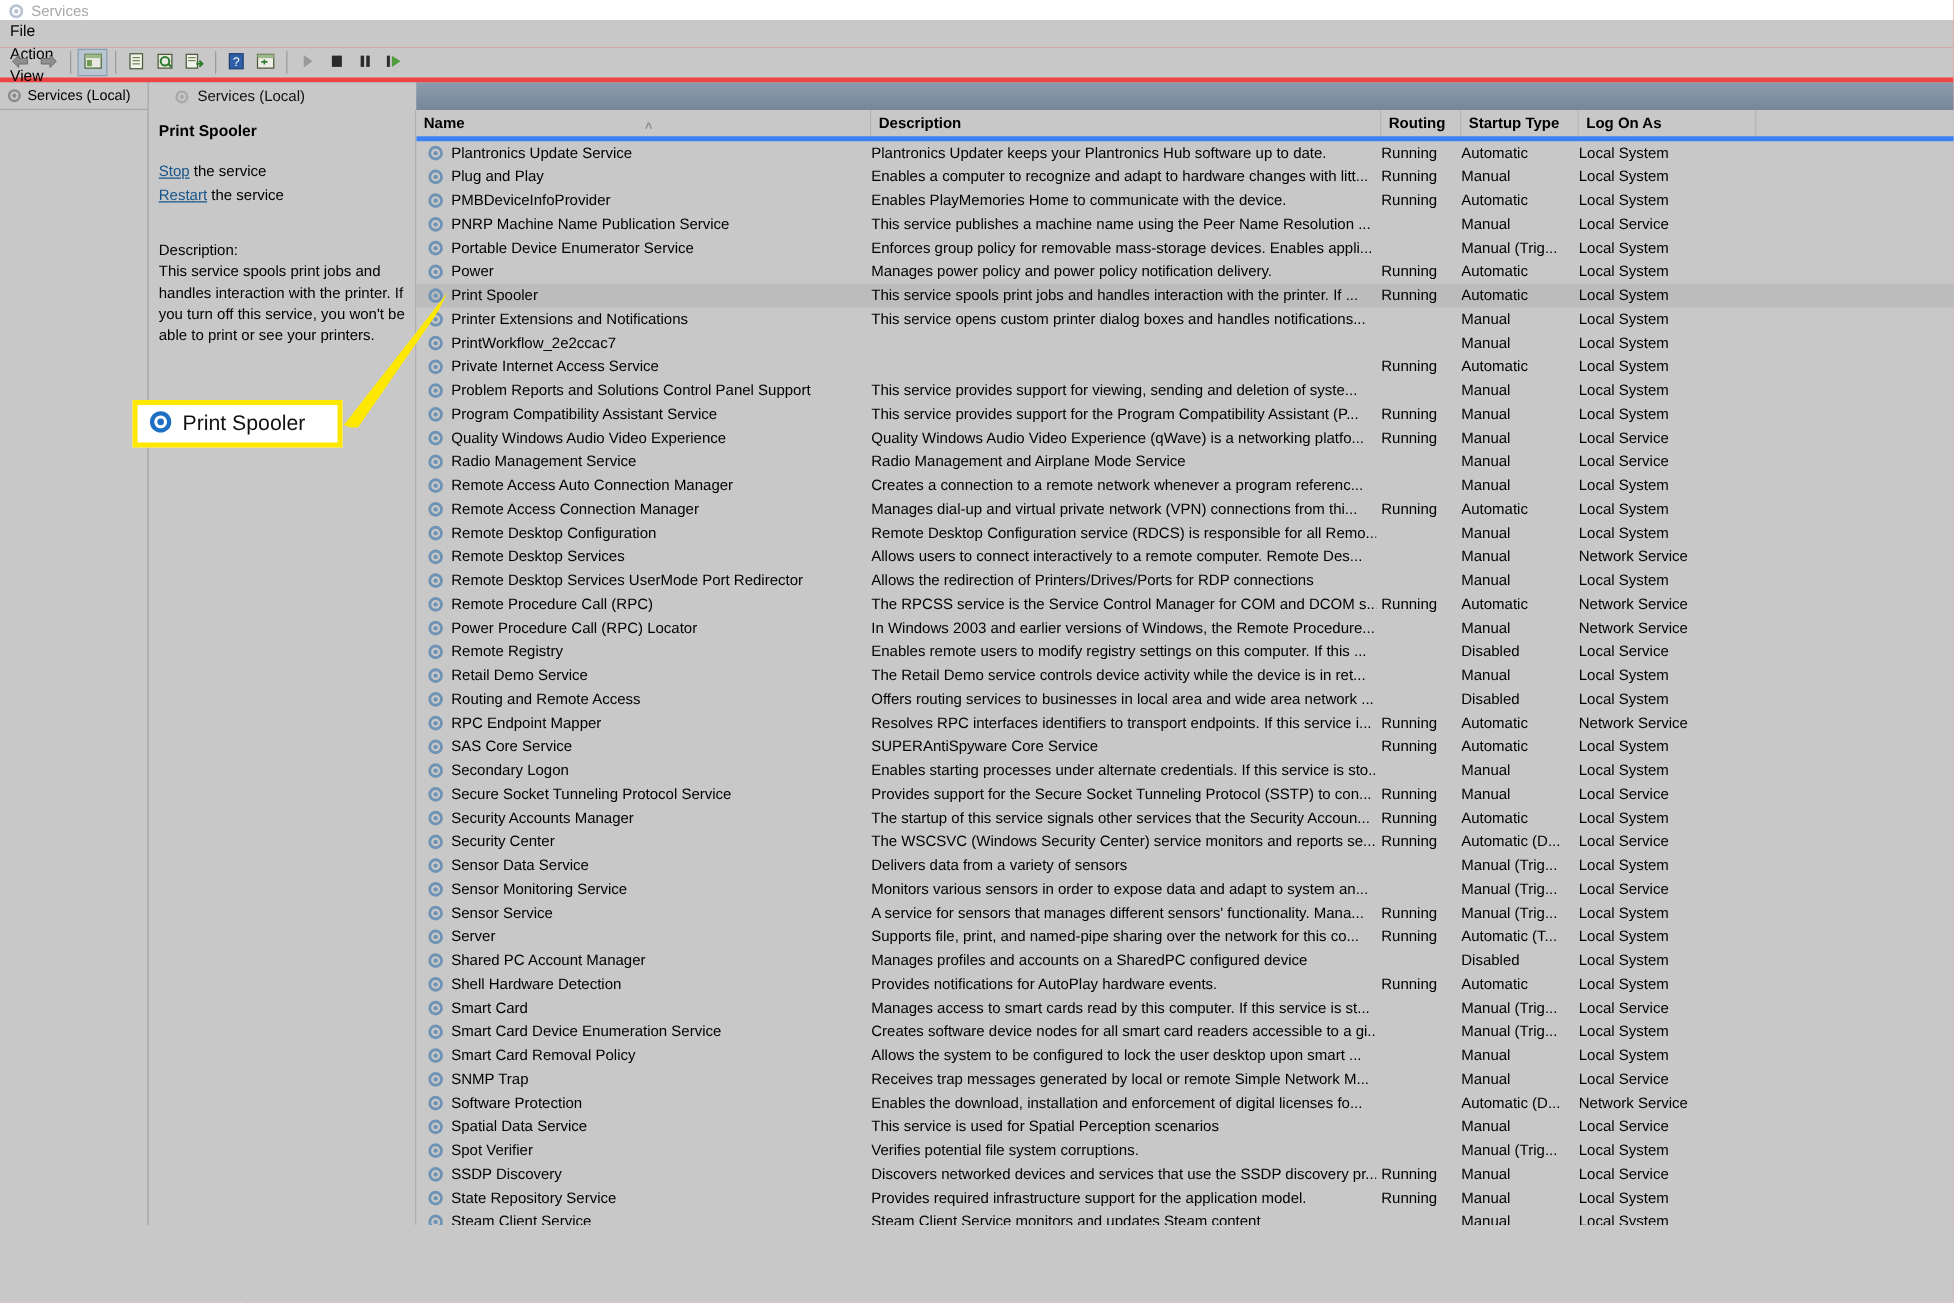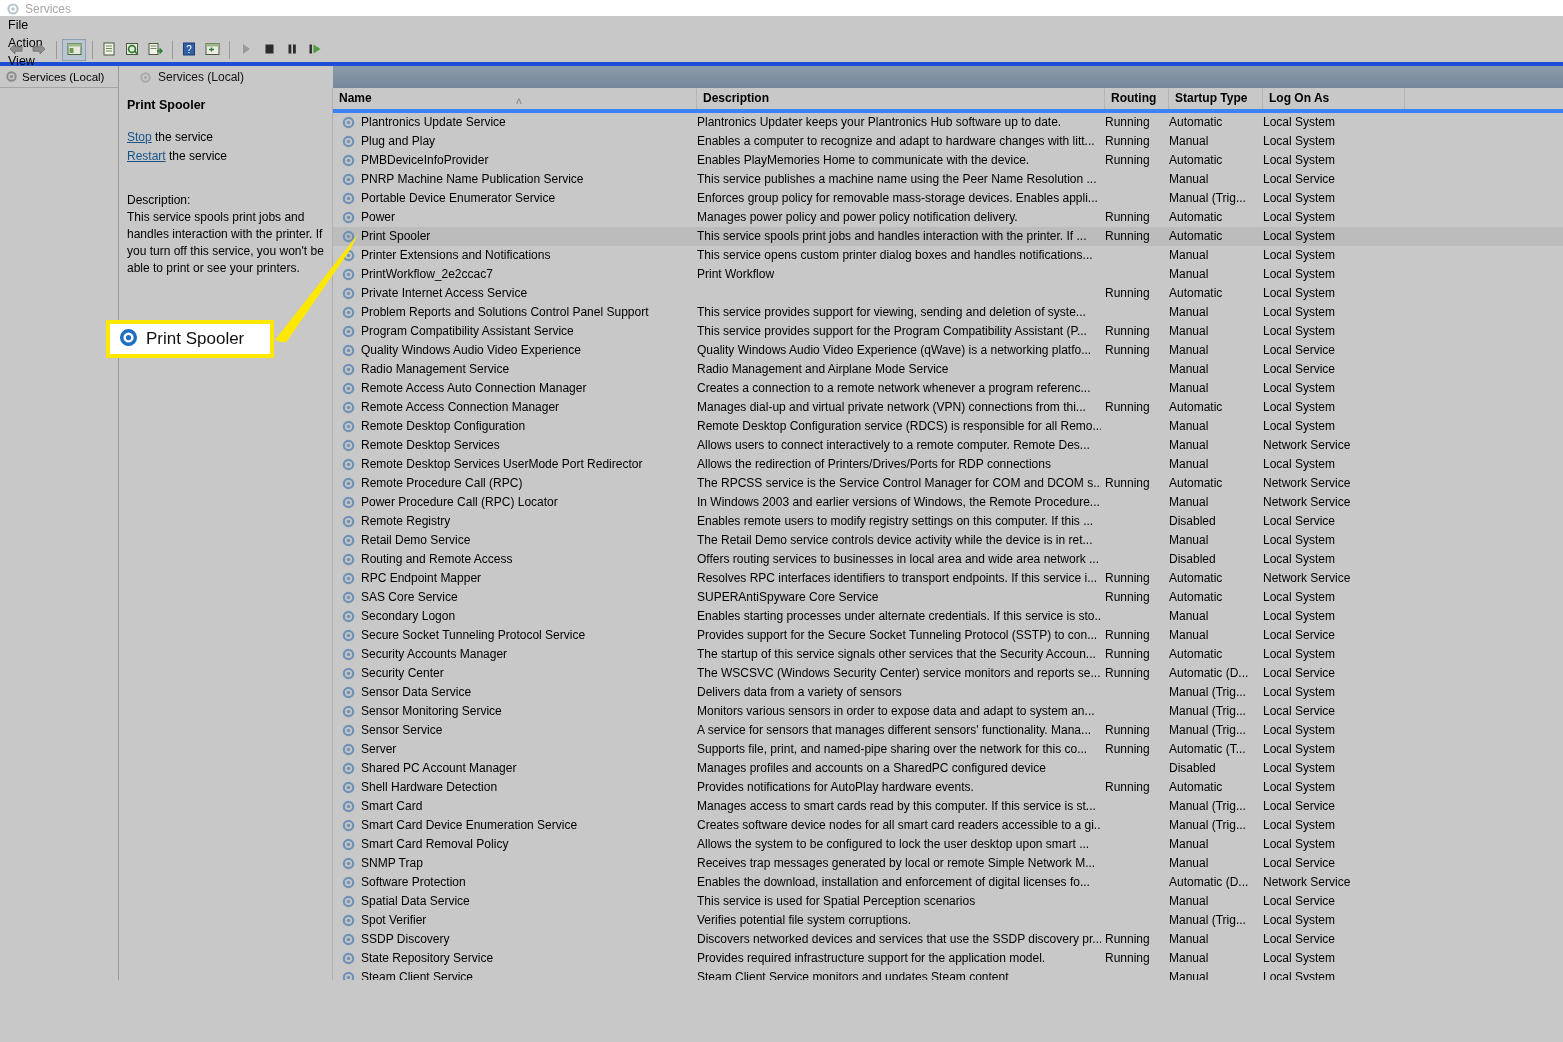--- a/index.html
+++ b/index.html
@@ -9,21 +9,21 @@
   }
   body {
     font-family: "Liberation Sans", sans-serif;
     font-size: 12px;
     color: #000000;
   }
   #app {
     position: relative;
     width: 1563px;
     height: 1042px;
-    background: #1d4ed8;
+    background: #ef4444;
     overflow: hidden;
   }
 
   
   .titlebar {
     height: 16px;
     background: #ffffff;
     display: flex;
     align-items: center;
     padding: 2px 0 0 6px;
@@ -581,21 +581,20 @@
               <div class="c c-start">Manual</div>
               <div class="c c-logon">Local System</div>
             </div>
             <div class="row">
               <div class="c c-name"><span class="svc-gear">
                   <svg width="15" height="15" viewBox="0 0 16 16">
                     <circle cx="8" cy="8" r="5" fill="none" stroke="#6f93b5" stroke-width="2.4"></circle>
                     <circle cx="8" cy="8" r="1.9" fill="#6f93b5"></circle>
                   </svg>
                 </span><span>PrintWorkflow_2e2ccac7</span></div>
-              <div class="c c-desc">Print Workflow</div>
               <div class="c c-status"></div>
               <div class="c c-start">Manual</div>
               <div class="c c-logon">Local System</div>
             </div>
             <div class="row">
               <div class="c c-name"><span class="svc-gear">
                   <svg width="15" height="15" viewBox="0 0 16 16">
                     <circle cx="8" cy="8" r="5" fill="none" stroke="#6f93b5" stroke-width="2.4"></circle>
                     <circle cx="8" cy="8" r="1.9" fill="#6f93b5"></circle>
                   </svg>

